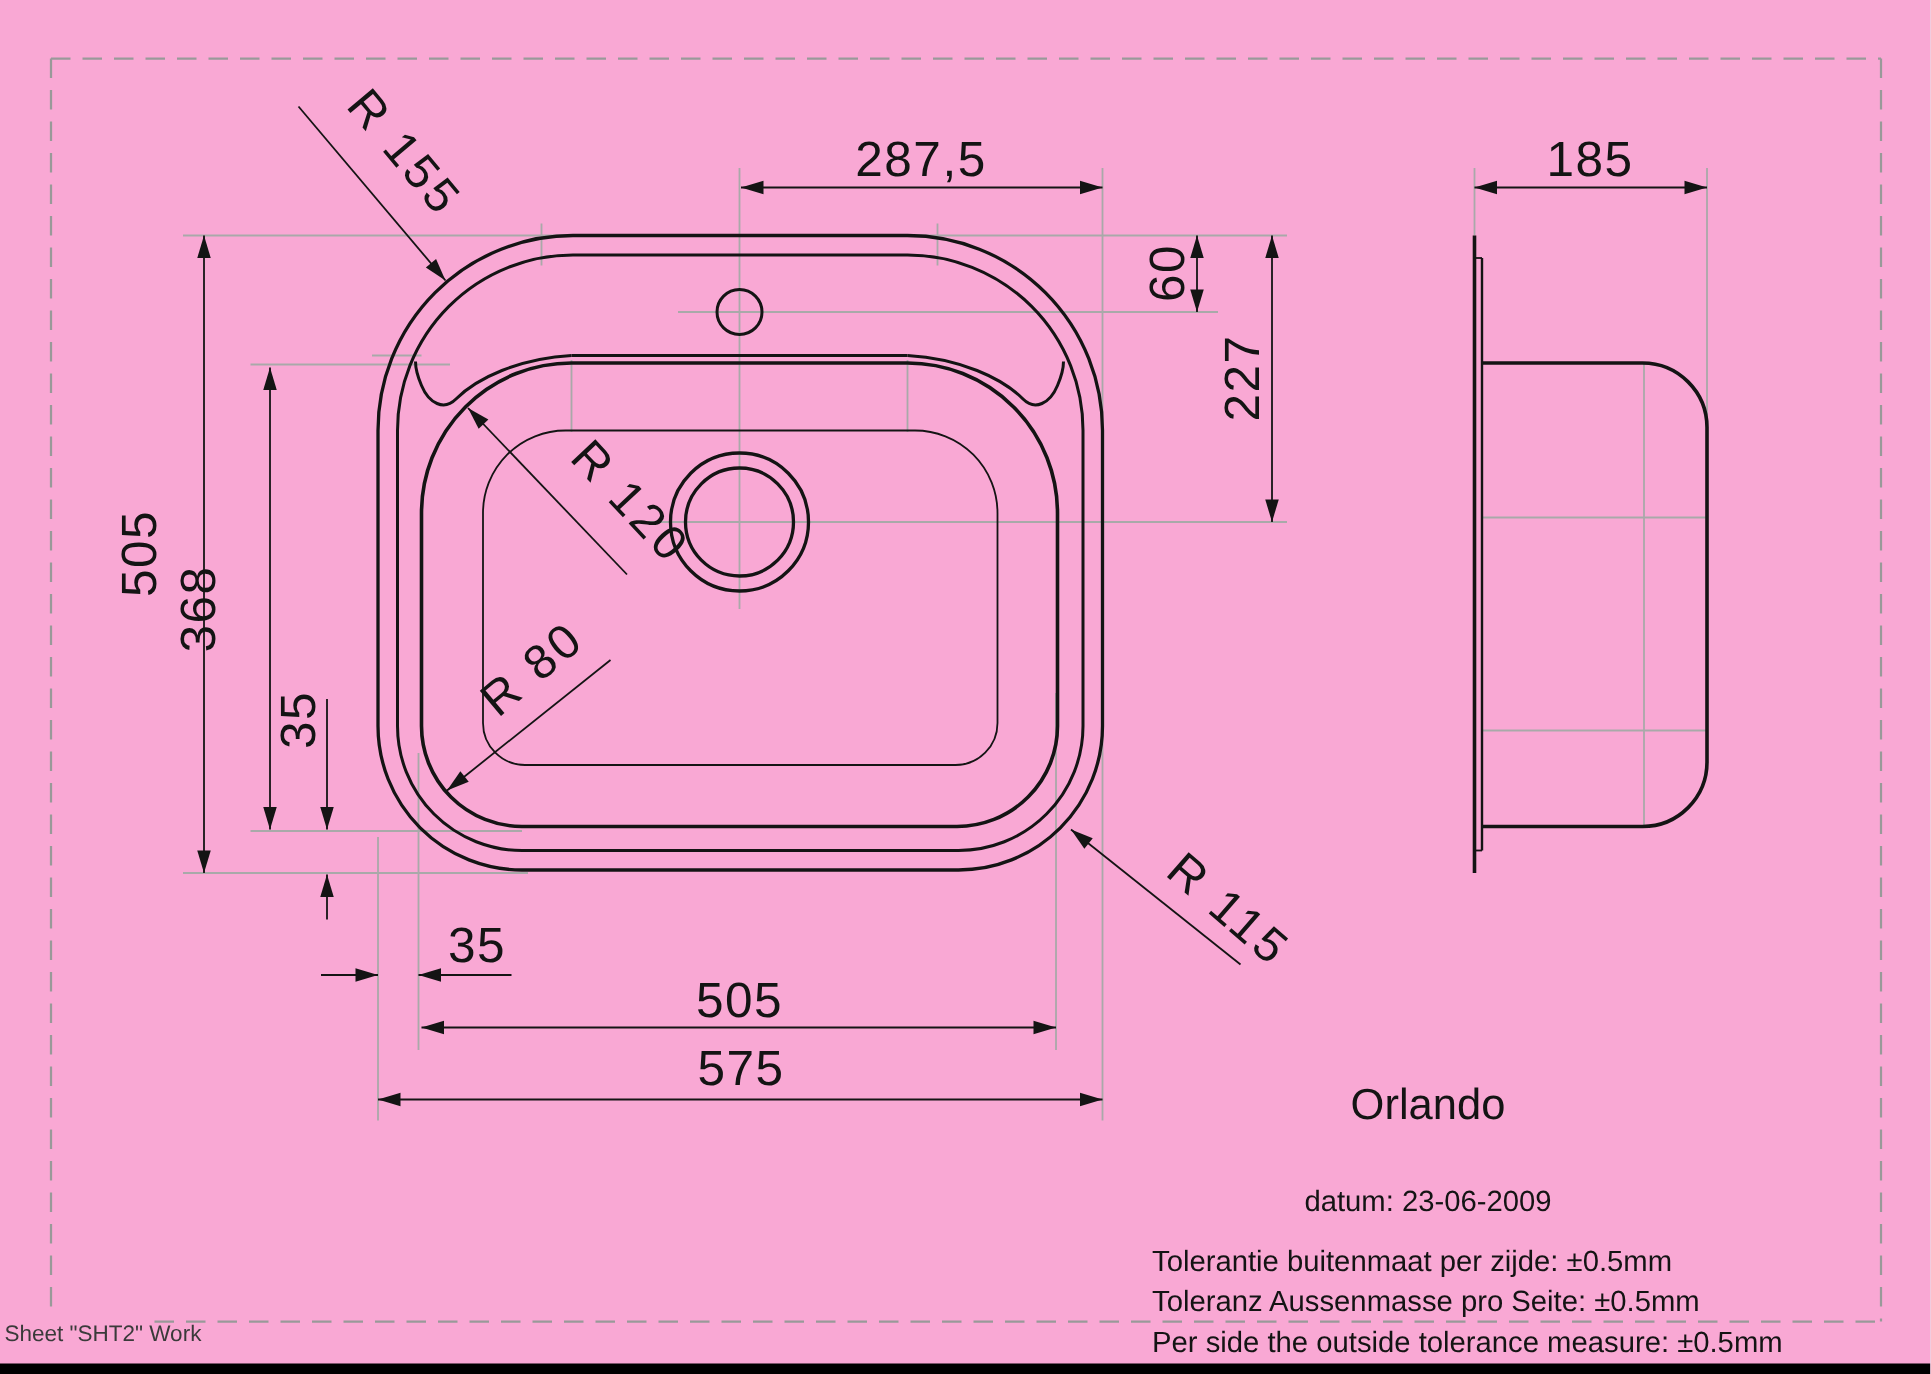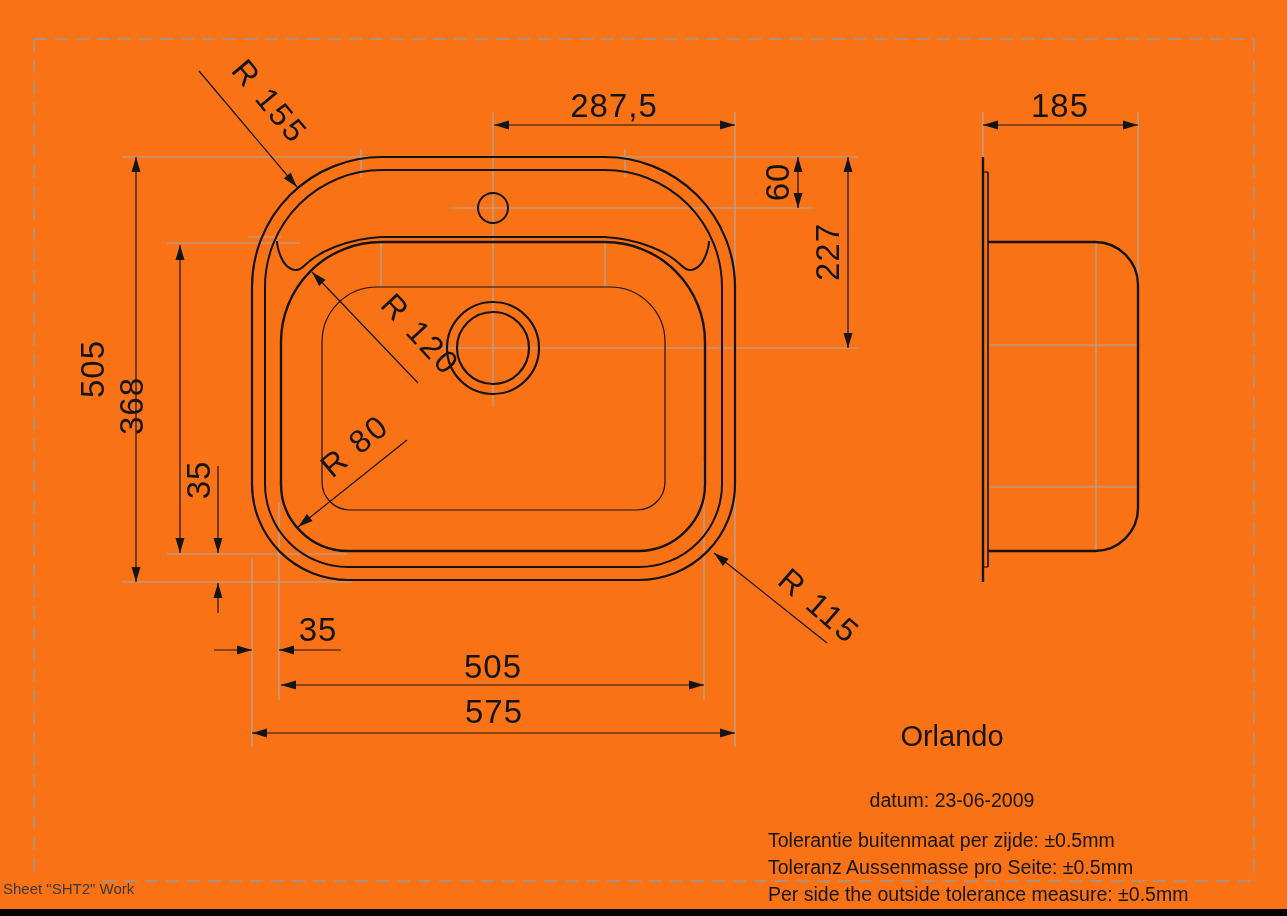--- a/index.html
+++ b/index.html
@@ -1,19 +1,19 @@
 <!DOCTYPE html>
 <html><head>
 <meta charset="utf-8">
 <style>
   html,body{margin:0;padding:0;background:#e8e8e8;}
   .page{
     position:relative;
     width:1287px;height:916px;
-    background:#f97316;
+    background:#f9a8d4;
     overflow:hidden;
     font-family:"Liberation Sans","DejaVu Sans",sans-serif;
   }
   svg{display:block;}
   text{fill:#141414;}
   .dim-text{font-size:33px;letter-spacing:1px;}
   .rad-text{font-size:32px;letter-spacing:2.5px;}
   .title-text{font-size:29px;}
   .datum-text{font-size:19.5px;}
   .tol-text{font-size:19.5px;}

